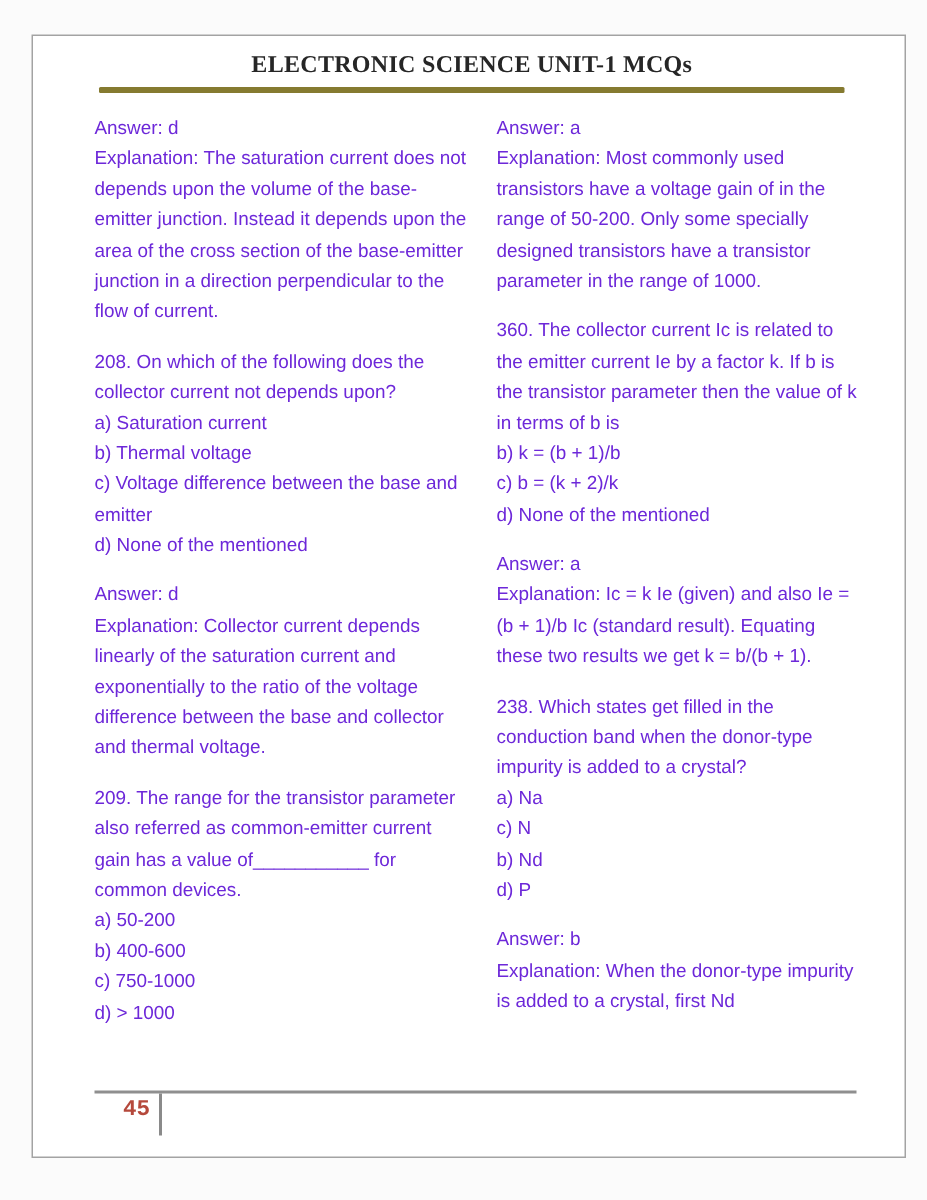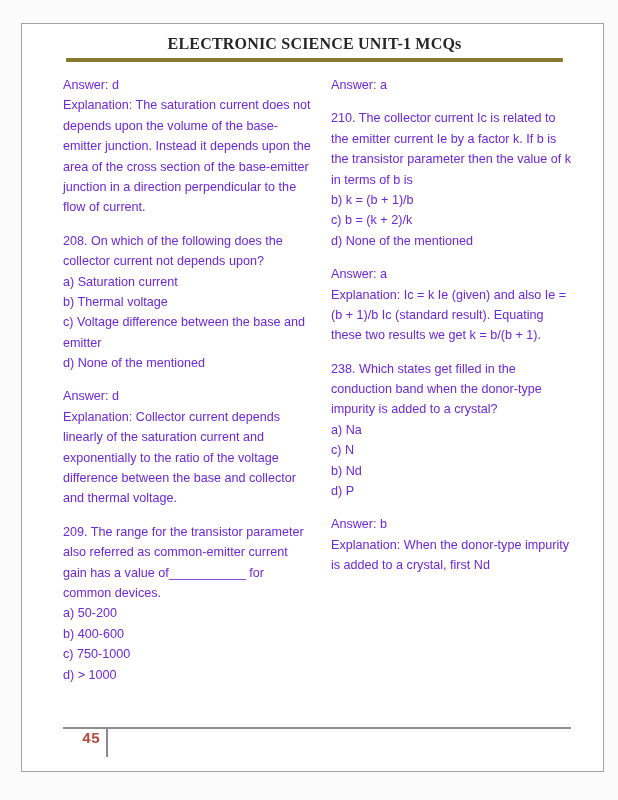--- a/index.html
+++ b/index.html
@@ -125,24 +125,25 @@
           <div class="option-line">c) 750-1000</div>
           <div class="option-line">d) &gt; 1000</div>
         </div>
 
       </div>
 
       <div class="col col-right">
 
         <div class="block">
           <div class="answer-label">Answer: a</div>
+          <div class="answer-explanation">Explanation: Most commonly used transistors have a voltage gain of in the range of 50-200. Only some specially designed transistors have a transistor parameter in the range of 1000.</div>
         </div>
 
         <div class="block">
-          <div class="question-text">210. The collector current Ic is related to the emitter current Ie by a factor k. If b is the transistor parameter then the value of k in terms of b is</div>
+          <div class="question-text">360. The collector current Ic is related to the emitter current Ie by a factor k. If b is the transistor parameter then the value of k in terms of b is</div>
           <div class="option-line">b) k = (b + 1)/b</div>
           <div class="option-line">c) b = (k + 2)/k</div>
           <div class="option-line">d) None of the mentioned</div>
         </div>
 
         <div class="block">
           <div class="answer-label">Answer: a</div>
           <div class="answer-explanation">Explanation: Ic = k Ie (given) and also Ie = (b + 1)/b Ic (standard result). Equating these two results we get k = b/(b + 1).</div>
         </div>
 

